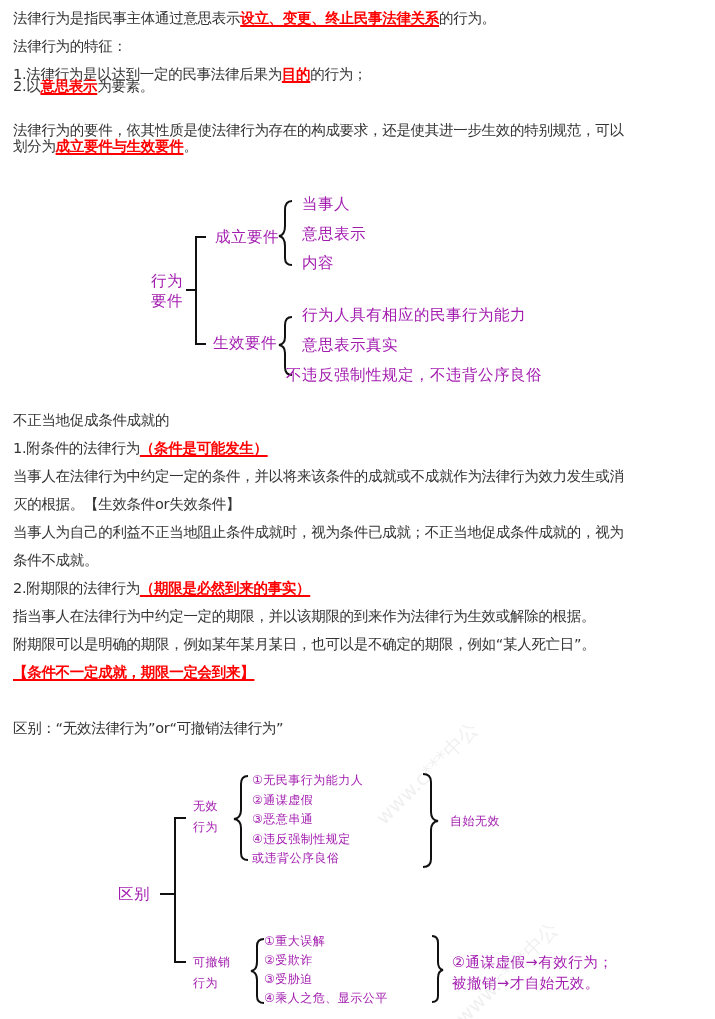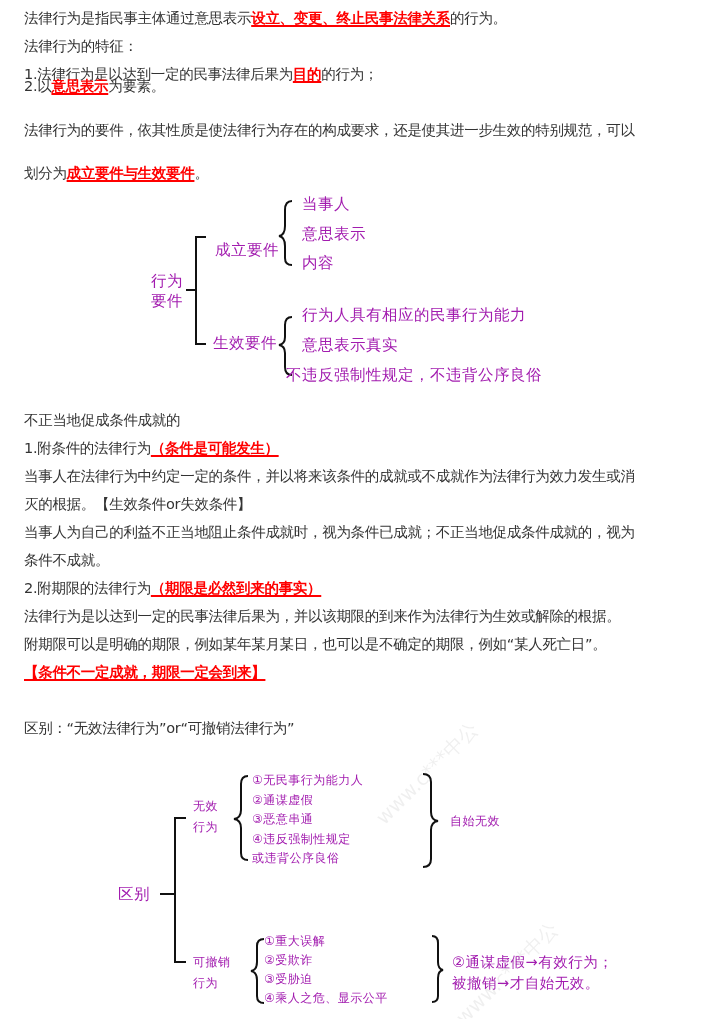--- a/index.html
+++ b/index.html
@@ -3,21 +3,21 @@
 <meta charset="utf-8">
 <style>
   html, body { margin: 0; padding: 0; background: #ffffff; }
   body {
     width: 715px; height: 1019px; position: relative; overflow: hidden;
     font-family: "DejaVu Sans", "Liberation Sans", sans-serif;
     color: #333333;
   }
   .line {
     position: absolute; left: 13px; font-size: 14.5px; line-height: 20px;
-    white-space: nowrap; letter-spacing: -0.3px; margin-left: 11px;
+    white-space: nowrap; letter-spacing: -0.3px;
   }
   .hl {
     color: #ff0000; font-weight: bold; text-decoration: underline;
     text-decoration-thickness: 2px; text-underline-offset: 2px;
   }
   .dg {
     position: absolute; font-size: 15.5px; line-height: 20px; color: #a21caf;
     white-space: nowrap; letter-spacing: 0.5px;
   }
   .dg2 { font-size: 12px; line-height: 21px; }
@@ -34,21 +34,21 @@
   <span>法律行为是指民事主体通过意思表示</span><span class="hl">设立、变更、终止民事法律关系</span><span>的行为。</span>
 </div>
 <div class="line" style="top:36px">法律行为的特征：</div>
 <div class="line" style="top:64px">
   <span>1.法律行为是以达到一定的民事法律后果为</span><span class="hl">目的</span><span>的行为；</span>
 </div>
 <div class="line" style="top:76px">
   <span>2.以</span><span class="hl">意思表示</span><span>为要素。</span>
 </div>
 <div class="line" style="top:120px">法律行为的要件，依其性质是使法律行为存在的构成要求，还是使其进一步生效的特别规范，可以</div>
-<div class="line" style="top:163px">
+<div class="line" style="top:136px">
   <span>划分为</span><span class="hl">成立要件与生效要件</span><span>。</span>
 </div>
 
 <svg class="lines" width="715" height="1019">
   <g stroke="#111" stroke-width="2" fill="none">
 
     <path d="M186 290 H196"></path>
     <path d="M206 237 H196 V344 H206"></path>
 
     <path d="M292 201 Q285 201 285 210 V226 Q285 235 279 236 Q285 237 285 246 V258 Q285 265 292 265"></path>
@@ -65,42 +65,42 @@
     <path d="M264 939 Q257 939 257 946 V962 Q257 970 251 971 Q257 972 257 980 V996 Q257 1003 264 1003"></path>
 
     <path d="M432 936 Q438 936 438 943 V962 Q438 969 443 970 Q438 971 438 978 V996 Q438 1002 432 1002"></path>
   </g>
 </svg>
 
 <div class="dg" style="left:151px; top:271px">
   <div>行为</div>
   <div>要件</div>
 </div>
-<div class="dg" style="left:215px; top:240px">成立要件</div>
+<div class="dg" style="left:215px; top:227px">成立要件</div>
 <div class="dg" style="left:213px; top:333px">生效要件</div>
 
 <div class="dg" style="left:302px; top:194px">当事人</div>
 <div class="dg" style="left:302px; top:224px">意思表示</div>
 <div class="dg" style="left:302px; top:253px">内容</div>
 <div class="dg" style="left:302px; top:305px">行为人具有相应的民事行为能力</div>
 <div class="dg" style="left:302px; top:335px">意思表示真实</div>
 <div class="dg" style="left:286px; top:365px">不违反强制性规定，不违背公序良俗</div>
 
 <div class="line" style="top:410px">不正当地促成条件成就的</div>
 <div class="line" style="top:438px">
   <span>1.附条件的法律行为</span><span class="hl">（条件是可能发生）</span>
 </div>
 <div class="line" style="top:466px">当事人在法律行为中约定一定的条件，并以将来该条件的成就或不成就作为法律行为效力发生或消</div>
 <div class="line" style="top:494px">灭的根据。【生效条件or失效条件】</div>
 <div class="line" style="top:522px">当事人为自己的利益不正当地阻止条件成就时，视为条件已成就；不正当地促成条件成就的，视为</div>
 <div class="line" style="top:550px">条件不成就。</div>
 <div class="line" style="top:578px">
   <span>2.附期限的法律行为</span><span class="hl">（期限是必然到来的事实）</span>
 </div>
-<div class="line" style="top:606px">法律行为是以达到一定的民事法律后果为，并以该期限的到来作为法律行为生效或解除的根据。</div>
+<div class="line" style="top:606px">指当事人在法律行为中约定一定的期限，并以该期限的到来作为法律行为生效或解除的根据。</div>
 <div class="line" style="top:634px">附期限可以是明确的期限，例如某年某月某日，也可以是不确定的期限，例如“某人死亡日”。</div>
 <div class="line" style="top:662px">
   <span class="hl">【条件不一定成就，期限一定会到来】</span>
 </div>
 
 <div class="line" style="top:718px">区别：“无效法律行为”or“可撤销法律行为”</div>
 
 <div class="wm" style="left:360px; top:760px">www.c***中公</div>
 <div class="wm" style="left:440px; top:960px">www.c***中公</div>
 

